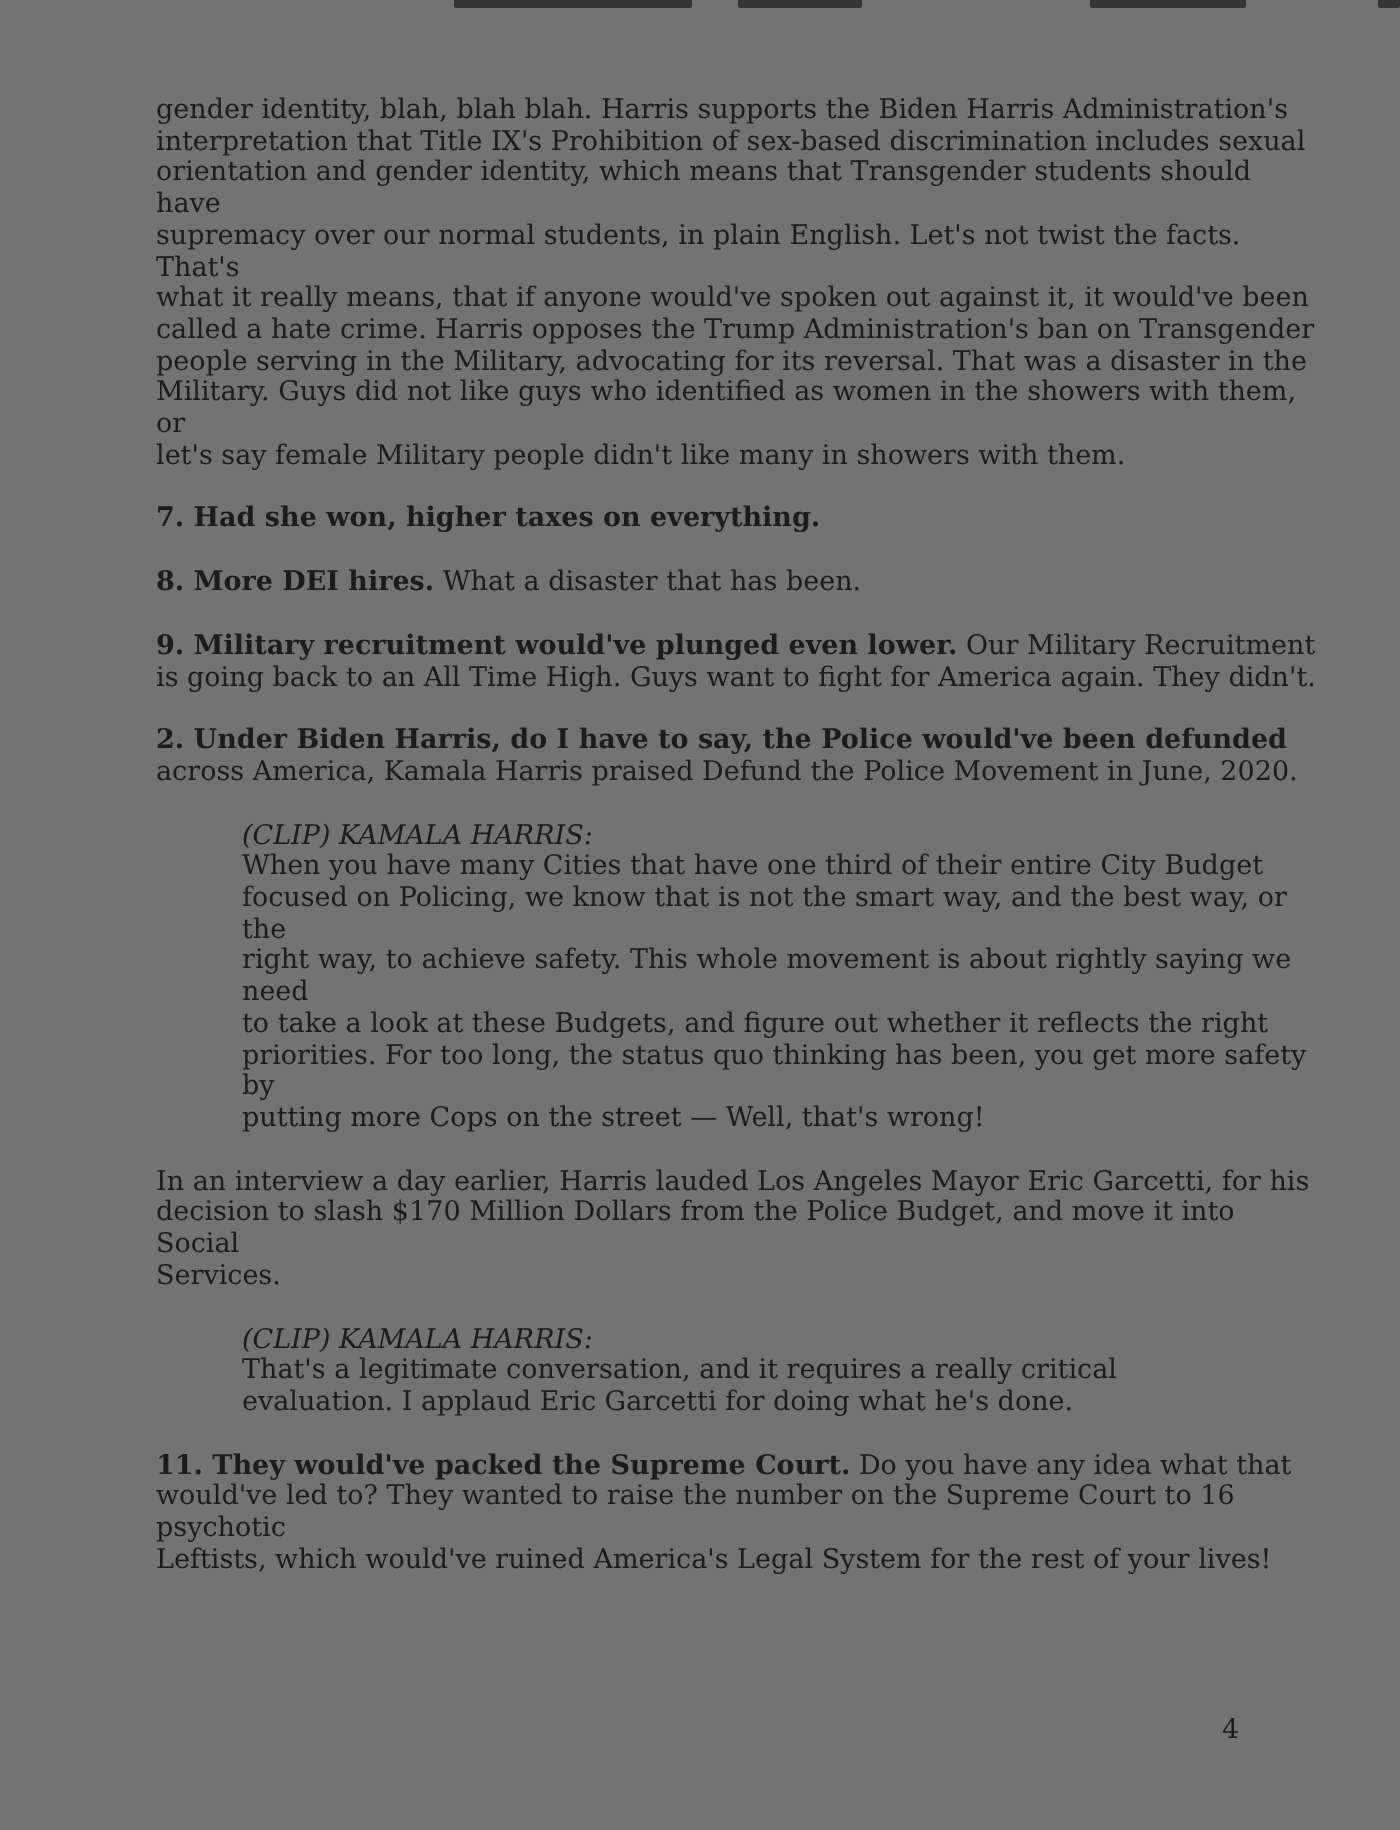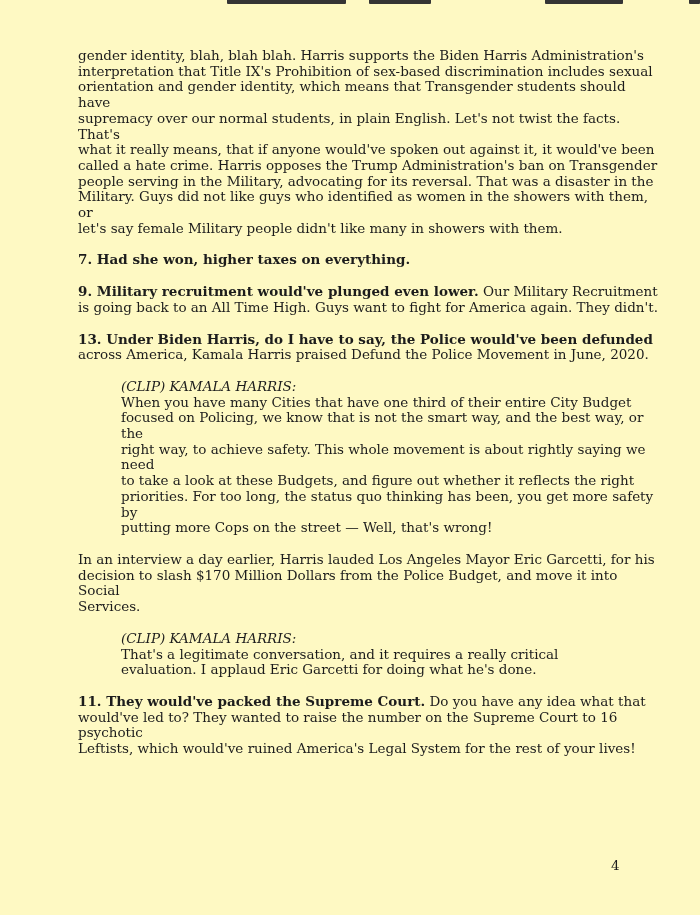--- a/index.html
+++ b/index.html
@@ -5,21 +5,21 @@
   * { margin: 0; padding: 0; box-sizing: border-box; }
   html, body {
     width: 700px; height: 915px;
     background: #ffffff;
     font-family: "DejaVu Serif", "Liberation Serif", serif;
     overflow: hidden;
   }
   .canvas {
     position: relative;
     width: 700px; height: 915px;
-    background: #fef9c3;
+    background: #737373;
   }
   
   .top-bar {
     position: absolute;
     top: 0; height: 4px;
     background: #353535;
     border-radius: 0 0 1px 1px;
   }
   .top-bar.b1 { left: 227px; width: 119px; }
   .top-bar.b2 { left: 369px; width: 62px; }
@@ -66,23 +66,24 @@
       <p class="para">gender identity, blah, blah blah. Harris supports the Biden Harris Administration's
 interpretation that Title IX's Prohibition of sex-based discrimination includes sexual
 orientation and gender identity, which means that Transgender students should have
 supremacy over our normal students, in plain English. Let's not twist the facts. That's
 what it really means, that if anyone would've spoken out against it, it would've been
 called a hate crime. Harris opposes the Trump Administration's ban on Transgender
 people serving in the Military, advocating for its reversal. That was a disaster in the
 Military. Guys did not like guys who identified as women in the showers with them, or
 let's say female Military people didn't like many in showers with them.</p>
       <p class="para"><strong>7. Had she won, higher taxes on everything.</strong><span></span></p>
+      <p class="para"><strong>8. More DEI hires.</strong><span> What a disaster that has been.</span></p>
       <p class="para"><strong>9. Military recruitment would've plunged even lower.</strong><span> Our Military Recruitment
 is going back to an All Time High. Guys want to fight for America again. They didn't.</span></p>
-      <p class="para"><strong>13. Under Biden Harris, do I have to say, the Police would've been defunded</strong><span>
+      <p class="para"><strong>2. Under Biden Harris, do I have to say, the Police would've been defunded</strong><span>
 across America, Kamala Harris praised Defund the Police Movement in June, 2020.</span></p>
       <p class="para clip"><em>(CLIP) KAMALA HARRIS:</em><span>
 When you have many Cities that have one third of their entire City Budget
 focused on Policing, we know that is not the smart way, and the best way, or the
 right way, to achieve safety. This whole movement is about rightly saying we need
 to take a look at these Budgets, and figure out whether it reflects the right
 priorities. For too long, the status quo thinking has been, you get more safety by
 putting more Cops on the street — Well, that's wrong!</span></p>
       <p class="para">In an interview a day earlier, Harris lauded Los Angeles Mayor Eric Garcetti, for his
 decision to slash $170 Million Dollars from the Police Budget, and move it into Social

